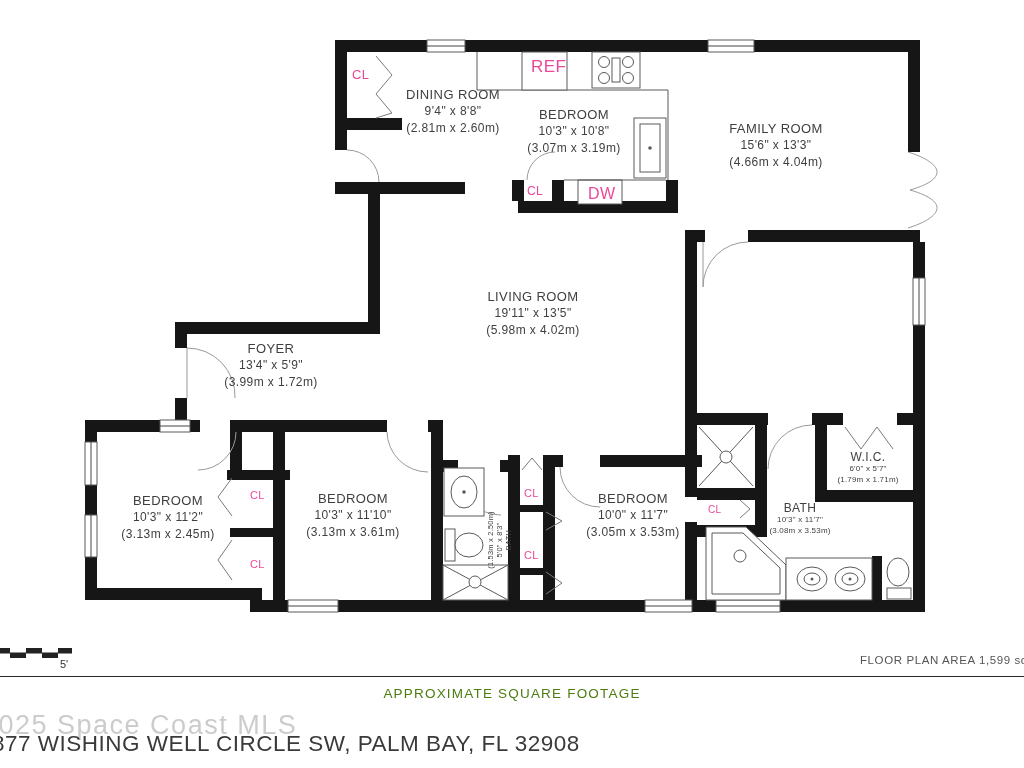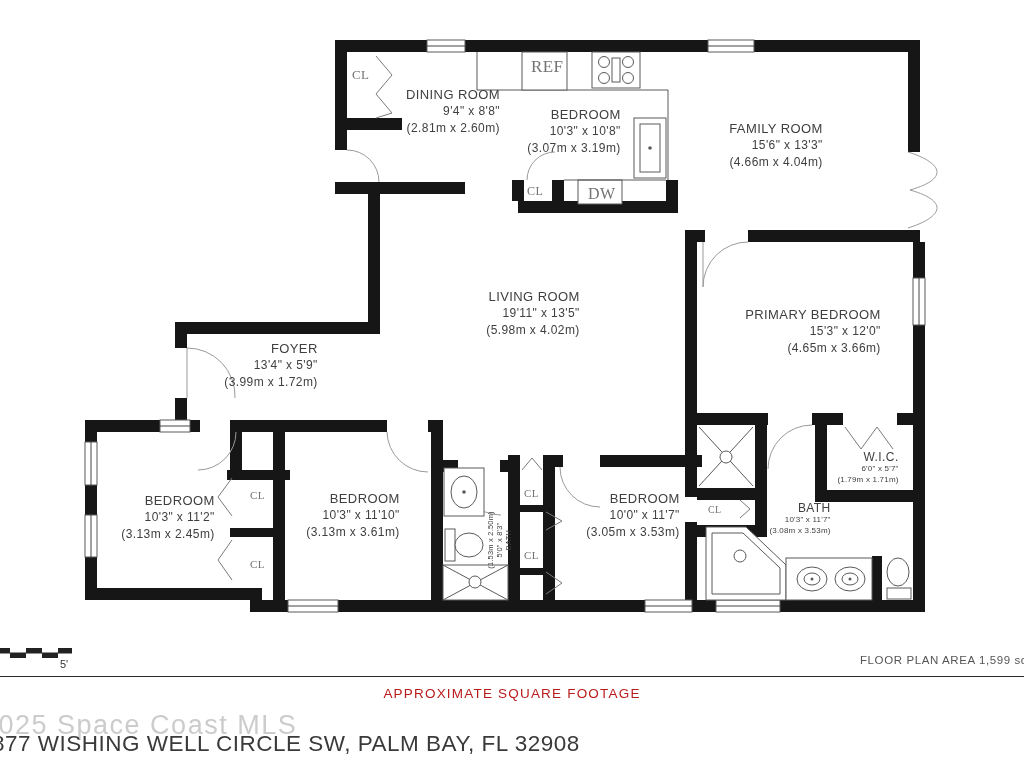--- a/index.html
+++ b/index.html
@@ -5,35 +5,35 @@
   html,body{margin:0;padding:0;background:#ffffff;}
   .screen{position:relative;width:1024px;height:768px;overflow:hidden;background:#fff;
           font-family:"Liberation Sans", sans-serif;}
   svg{position:absolute;left:0;top:0;}
   .wall{fill:#161616;stroke:none;}
   .thin{stroke:#5a5a5a;stroke-width:1;fill:none;}
   .thinw{stroke:#5a5a5a;stroke-width:1;fill:#ffffff;}
   .door{stroke:#9a9a9a;stroke-width:1;fill:none;}
   .chev{stroke:#7a7a7a;stroke-width:1;fill:none;}
   .winline{stroke:#444;stroke-width:1;}
-  .rlabel{position:absolute;transform:translateX(-50%);text-align:right;color:#3f3f3f;
+  .rlabel{position:absolute;transform:translateX(-50%);text-align:center;color:#3f3f3f;
           white-space:nowrap;letter-spacing:.4px;line-height:17px;}
   .rlabel .rname{display:block;font-size:13px;}
   .rlabel .rdim{display:block;font-size:12px;}
   .rlabel.small{line-height:11px;}
   .rlabel.small .rname{font-size:12px;}
   .rlabel.small .rdim{font-size:8px;letter-spacing:.2px;}
   .vbath{position:absolute;transform:translate(-50%,-50%) rotate(-90deg);text-align:center;
          color:#3f3f3f;white-space:nowrap;line-height:9px;}
   .vbath span{display:block;font-size:7.5px;letter-spacing:.2px;}
-  .flabel{position:absolute;color:#737373;letter-spacing:.4px;white-space:nowrap;font-family:Liberation Serif, serif;}
+  .flabel{position:absolute;color:#ec4899;letter-spacing:.4px;white-space:nowrap;}
   .footer-area{position:absolute;left:860px;top:654px;font-size:11.5px;color:#555;
                letter-spacing:.6px;white-space:nowrap;}
   .divider{position:absolute;left:0;top:676px;width:1024px;height:1px;background:#2a2a2a;}
-  .disc{position:absolute;left:512px;transform:translateX(-50%);color:#b91c1c;
+  .disc{position:absolute;left:512px;transform:translateX(-50%);color:#4d7c0f;
         font-size:13.5px;letter-spacing:1.2px;white-space:nowrap;}
   .watermark{position:absolute;left:-18px;top:710px;font-size:27px;color:#cccccc;
              letter-spacing:1.5px;white-space:nowrap;}
   .address{position:absolute;left:-8px;top:731px;font-size:22.5px;color:#3a3a3a;
            letter-spacing:.5px;white-space:nowrap;}
   .scale-label{position:absolute;font-size:11px;color:#333;}
 </style>
 </head>
 <body>
 
@@ -268,25 +268,20 @@
   <div class="rlabel" style="left:776px;top:120px">
     <span class="rname">FAMILY ROOM</span>
     <span class="rdim">15'6" x 13'3"</span>
     <span class="rdim">(4.66m x 4.04m)</span>
   </div>
   <div class="rlabel" style="left:533px;top:288px">
     <span class="rname">LIVING ROOM</span>
     <span class="rdim">19'11" x 13'5"</span>
     <span class="rdim">(5.98m x 4.02m)</span>
   </div>
-  <div class="rlabel" style="left:813px;top:306px">
-    <span class="rname">PRIMARY BEDROOM</span>
-    <span class="rdim">15'3" x 12'0"</span>
-    <span class="rdim">(4.65m x 3.66m)</span>
-  </div>
   <div class="rlabel" style="left:271px;top:340px">
     <span class="rname">FOYER</span>
     <span class="rdim">13'4" x 5'9"</span>
     <span class="rdim">(3.99m x 1.72m)</span>
   </div>
   <div class="rlabel" style="left:168px;top:492px">
     <span class="rname">BEDROOM</span>
     <span class="rdim">10'3" x 11'2"</span>
     <span class="rdim">(3.13m x 2.45m)</span>
   </div>

